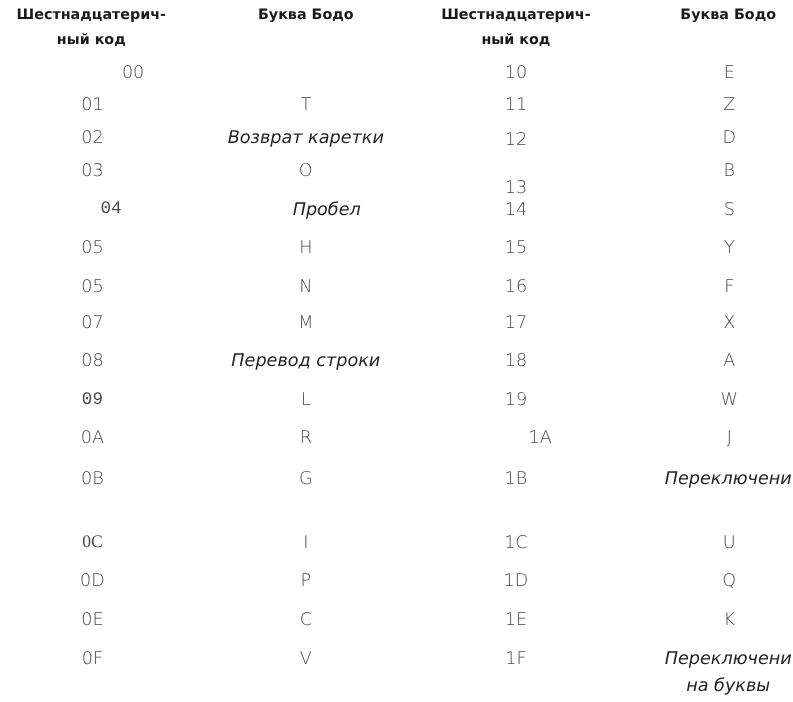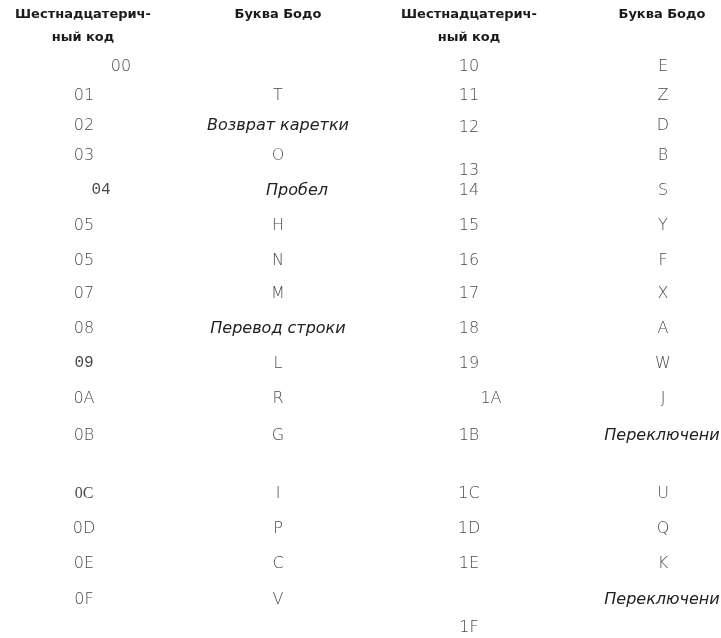--- a/index.html
+++ b/index.html
@@ -118,17 +118,18 @@
 
   <div class="cell" style="left:469px; top:493px;">1C</div>
   <div class="cell" style="left:663px; top:493px;">U</div>
 
   <div class="cell" style="left:469px; top:528px;">1D</div>
   <div class="cell" style="left:663px; top:528px;">Q</div>
 
   <div class="cell" style="left:469px; top:563px;">1E</div>
   <div class="cell" style="left:663px; top:563px;">K</div>
 
-  <div class="cell" style="left:469px; top:599px;margin-top:28px;">1F</div>
+  <div class="cell" style="left:469px; top:599px;">1F</div>
   <div class="cell it multi" style="left:662px; top:587px;">
     <div>Переключени</div>
+    <div>на буквы</div>
   </div>
 </div>
 
 </body></html>

